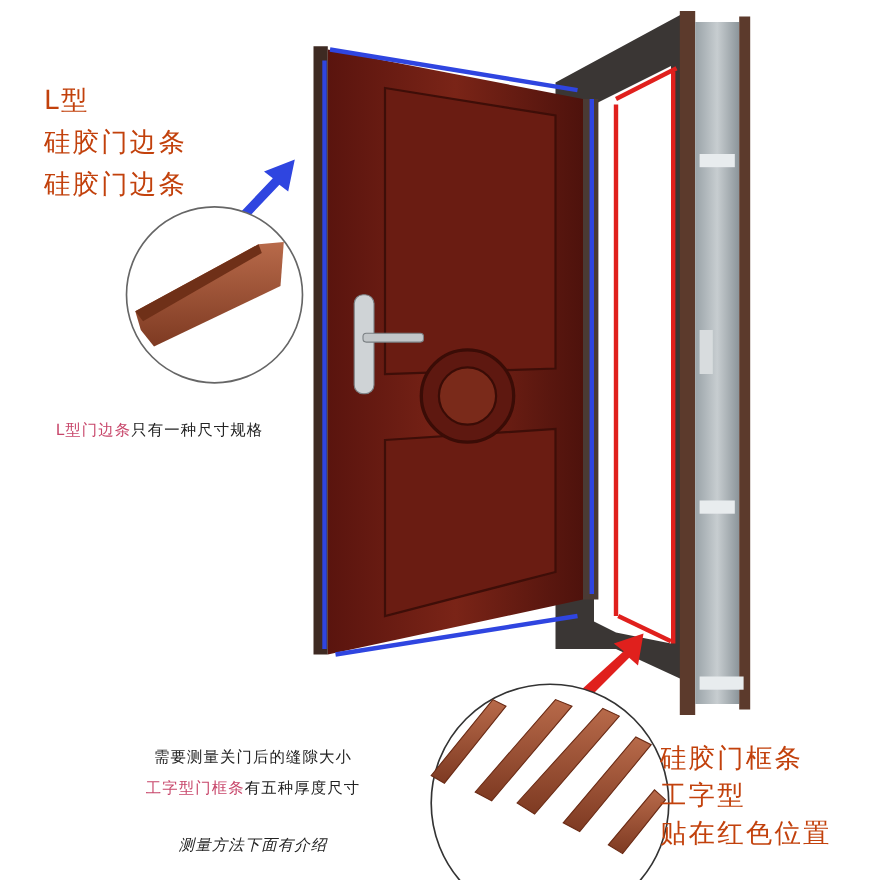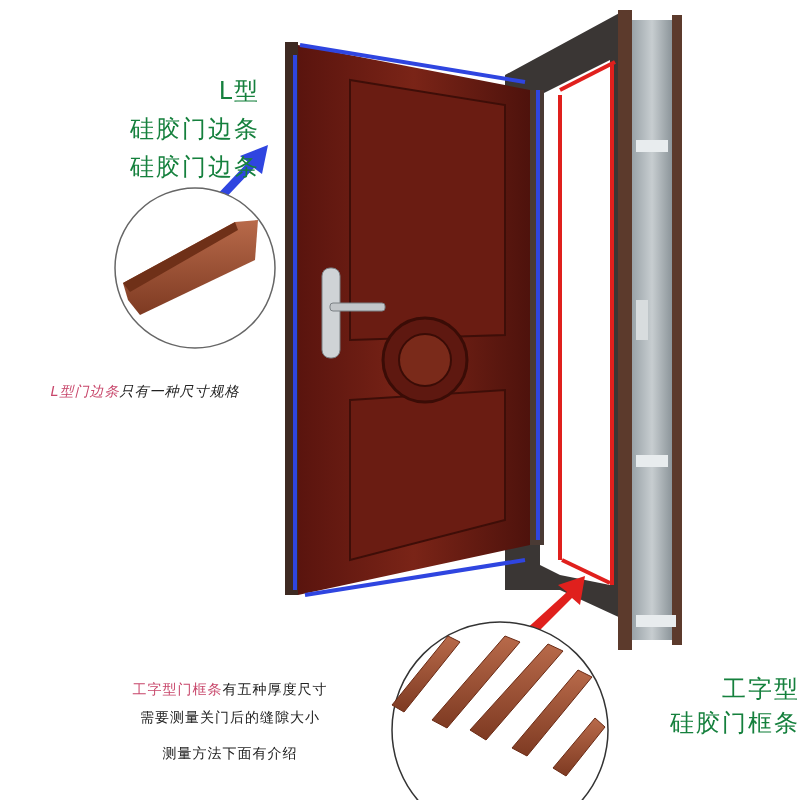--- a/index.html
+++ b/index.html
@@ -1,19 +1,19 @@
 <!DOCTYPE html>
 <html><head>
 <meta charset="utf-8">
 <style>
   html, body { margin:0; padding:0; }
   body { width:800px; height:800px; background:#ffffff; position:relative; overflow:hidden;
          font-family:"DejaVu Sans", "Liberation Sans", sans-serif; color:#1a1a1a; }
   .abs { position:absolute; }
-  .title-block { text-align:right; font-size:24px; line-height:38px; letter-spacing:2px; color:#15803d; }
+  .title-block { text-align:left; font-size:24px; line-height:38px; letter-spacing:2px; color:#c2410c; }
   .note { font-size:14px; line-height:32px; letter-spacing:1px; color:#222; text-align:center; }
   .hl { color:#c8476b; }
   .stage { position:absolute; left:0; top:0; width:800px; height:800px; }
 </style>
 </head>
 <body>
 
 <svg class="stage" viewBox="0 0 800 800" xmlns="http://www.w3.org/2000/svg">
   <defs>
     <linearGradient id="wood" x1="0" y1="0" x2="1" y2="0">
@@ -95,26 +95,27 @@
     </g>
   </g>
 </svg>
 
 <div class="abs title-block" style="left:40px; top:72px; width:220px;">
   <div>L型</div>
   <div>硅胶门边条</div>
   <div>硅胶门边条</div>
 </div>
 
-<div class="abs note" style="left:10px; top:375px; width:270px;font-style:italic;">
+<div class="abs note" style="left:10px; top:375px; width:270px;">
   <div><span class="hl">L型门边条</span><span>只有一种尺寸规格</span></div>
 </div>
 
 <div class="abs note" style="left:90px; top:675px; width:280px; line-height:28px;">
+  <div>需要测量关门后的缝隙大小</div>
   <div><span class="hl">工字型门框条</span><span>有五种厚度尺寸</span></div>
-  <div>需要测量关门后的缝隙大小</div>
-  <div style="margin-top:8px;">测量方法下面有介绍</div>
+  <div style="margin-top:24px;font-style:italic;">测量方法下面有介绍</div>
 </div>
 
 <div class="abs title-block" style="left:600px; top:672px; width:200px; line-height:34px;">
+  <div>硅胶门框条</div>
   <div>工字型</div>
-  <div>硅胶门框条</div>
+  <div>贴在红色位置</div>
 </div>
 
 </body></html>

